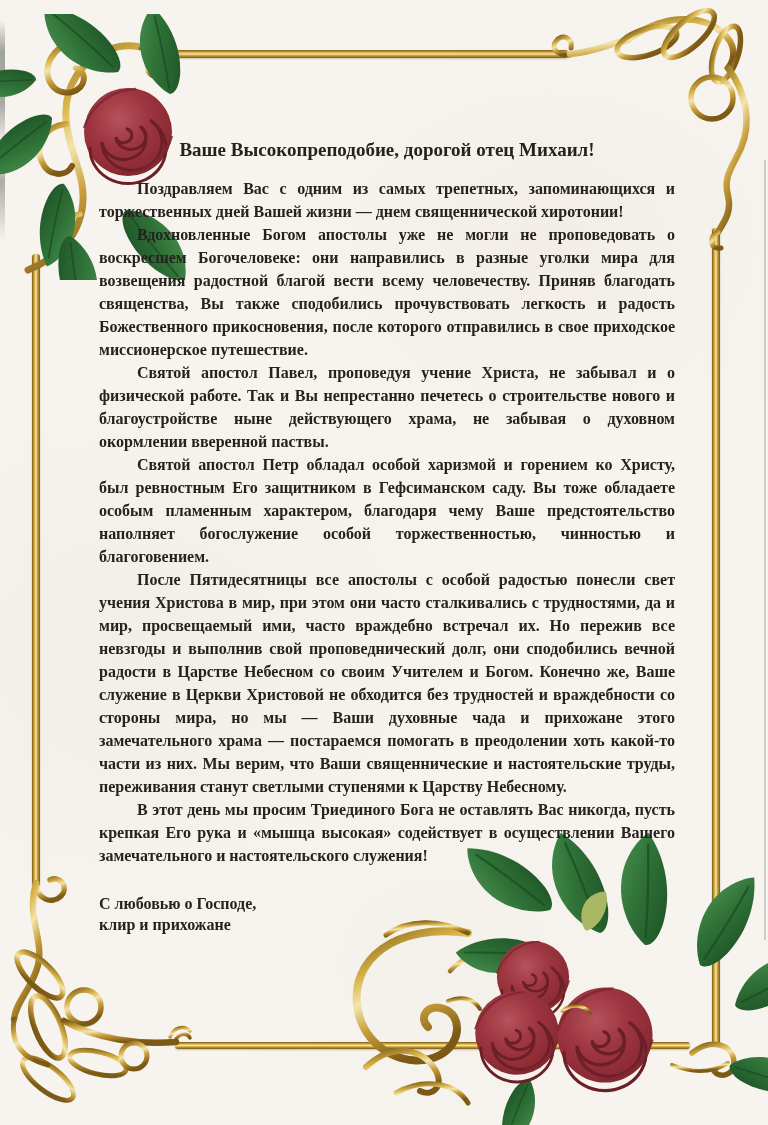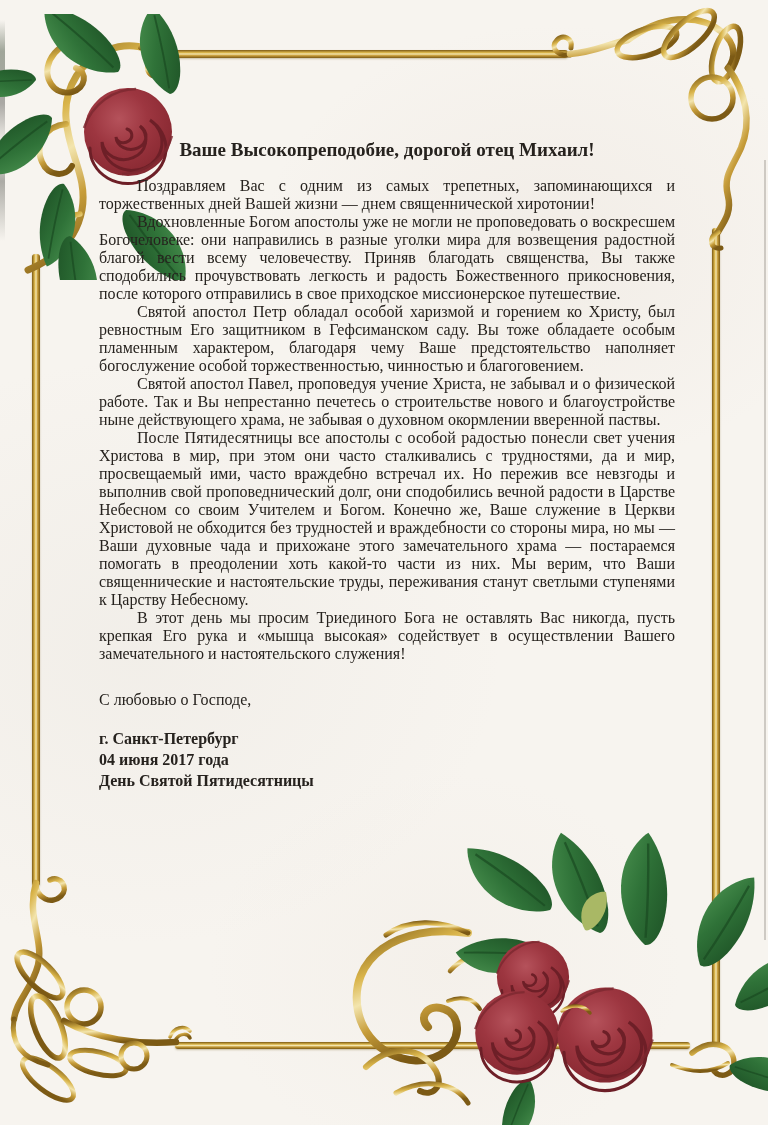--- a/index.html
+++ b/index.html
@@ -27,22 +27,22 @@
   #bar-bottom{left:175px;top:1042px;width:515px;height:7px;}
   
   .orn{position:absolute;z-index:3;}
   #orn-tl{left:0;top:14px;}
   #orn-tr{left:540px;top:0;}
   #orn-bl{left:0;top:855px;}
   #orn-br{left:300px;top:815px;}
   
   .content{position:absolute;left:99px;top:138px;width:576px;z-index:4;color:#26221e;}
   .content h1{font-size:19px;line-height:24px;font-weight:bold;text-align:center;margin:0 0 15px 0;}
-  .content p{margin:0;font-size:16px;line-height:18px;font-weight:normal;text-align:justify;text-indent:38px;hyphens:none;}
-  .closing{margin-top:26px;font-size:16px;line-height:21px;font-weight:normal;}
+  .content p{margin:0;font-size:16px;line-height:23px;font-weight:bold;text-align:justify;text-indent:38px;hyphens:none;}
+  .closing{margin-top:26px;font-size:16px;line-height:21px;font-weight:bold;}
   .place-date{margin-top:18px;font-size:16px;line-height:21px;font-weight:bold;}
 </style>
 </head>
 <body>
 
 <div class="page">
 
   <div class="edge-smudge"></div>
   <div class="scan-edge-right"></div>
 
@@ -198,29 +198,25 @@
     <use href="#roseBR" transform="translate(233,162) scale(0.82)"></use>
     <use href="#roseBR" transform="translate(217,218) scale(0.95)"></use>
     <use href="#roseBR" transform="translate(305,220) scale(1.08)"></use>
     <path d="M262,196 C272,188 284,190 290,198" stroke="url(#gBR)" stroke-width="3.5" fill="none" stroke-linecap="round"></path>
   </svg>
 
   <div class="content">
     <h1>Ваше Высокопреподобие, дорогой отец Михаил!</h1>
     <p>Поздравляем Вас с одним из самых трепетных, запоминающихся и торжественных дней Вашей жизни — днем священнической хиротонии!</p>
     <p>Вдохновленные Богом апостолы уже не могли не проповедовать о воскресшем Богочеловеке: они направились в разные уголки мира для возвещения радостной благой вести всему человечеству. Приняв благодать священства, Вы также сподобились прочувствовать легкость и радость Божественного прикосновения, после которого отправились в свое приходское миссионерское путешествие.</p>
+    <p>Святой апостол Павел, проповедуя учение Христа, не забывал и о физической работе. Так и Вы непрестанно печетесь о строительстве нового и благоустройстве ныне действующего храма, не забывая о духовном окормлении вверенной паствы.</p>
     <p>Святой апостол Петр обладал особой харизмой и горением ко Христу, был ревностным Его защитником в Гефсиманском саду. Вы тоже обладаете особым пламенным характером, благодаря чему Ваше предстоятельство наполняет богослужение особой торжественностью, чинностью и благоговением.</p>
-    <p>Святой апостол Павел, проповедуя учение Христа, не забывал и о физической работе. Так и Вы непрестанно печетесь о строительстве нового и благоустройстве ныне действующего храма, не забывая о духовном окормлении вверенной паствы.</p>
     <p>После Пятидесятницы все апостолы с особой радостью понесли свет учения Христова в мир, при этом они часто сталкивались с трудностями, да и мир, просвещаемый ими, часто враждебно встречал их. Но пережив все невзгоды и выполнив свой проповеднический долг, они сподобились вечной радости в Царстве Небесном со своим Учителем и Богом. Конечно же, Ваше служение в Церкви Христовой не обходится без трудностей и враждебности со стороны мира, но мы — Ваши духовные чада и прихожане этого замечательного храма — постараемся помогать в преодолении хоть какой-то части из них. Мы верим, что Ваши священнические и настоятельские труды, переживания станут светлыми ступенями к Царству Небесному.</p>
     <p>В этот день мы просим Триединого Бога не оставлять Вас никогда, пусть крепкая Его рука и «мышца высокая» содействует в осуществлении Вашего замечательного и настоятельского служения!</p>
 
     <div class="closing">
       <div>С любовью о Господе,</div>
+      <div>клир и прихожане</div>
     </div>
 
-    <div class="place-date">
-      <div>г. Санкт-Петербург</div>
-      <div>04 июня 2017 года</div>
-      <div>День Святой Пятидесятницы</div>
-    </div>
   </div>
 
 </div>
 
 </body></html>

